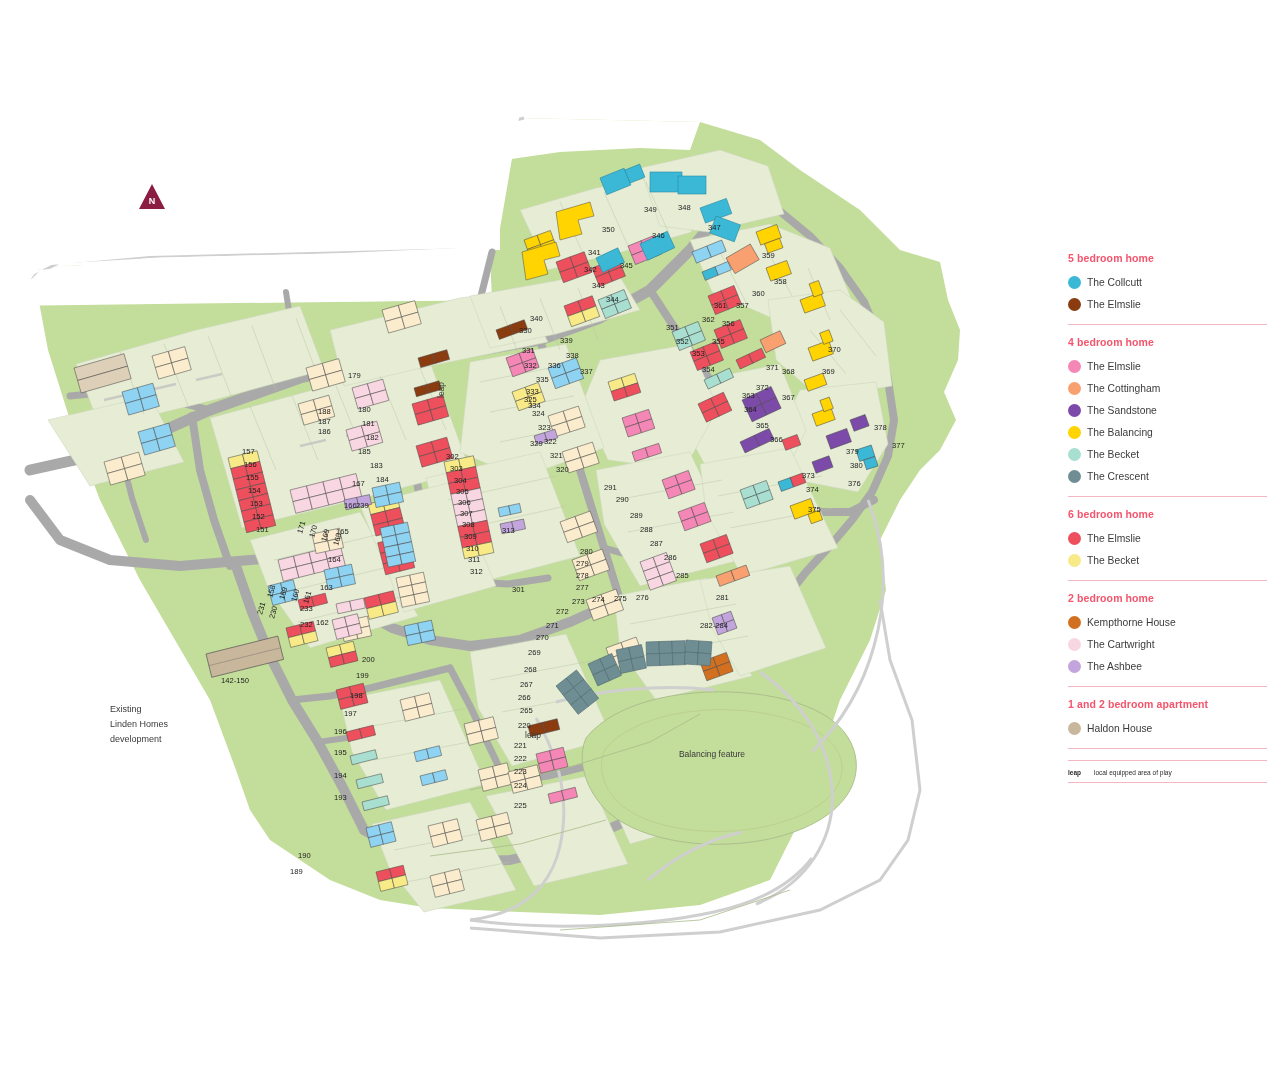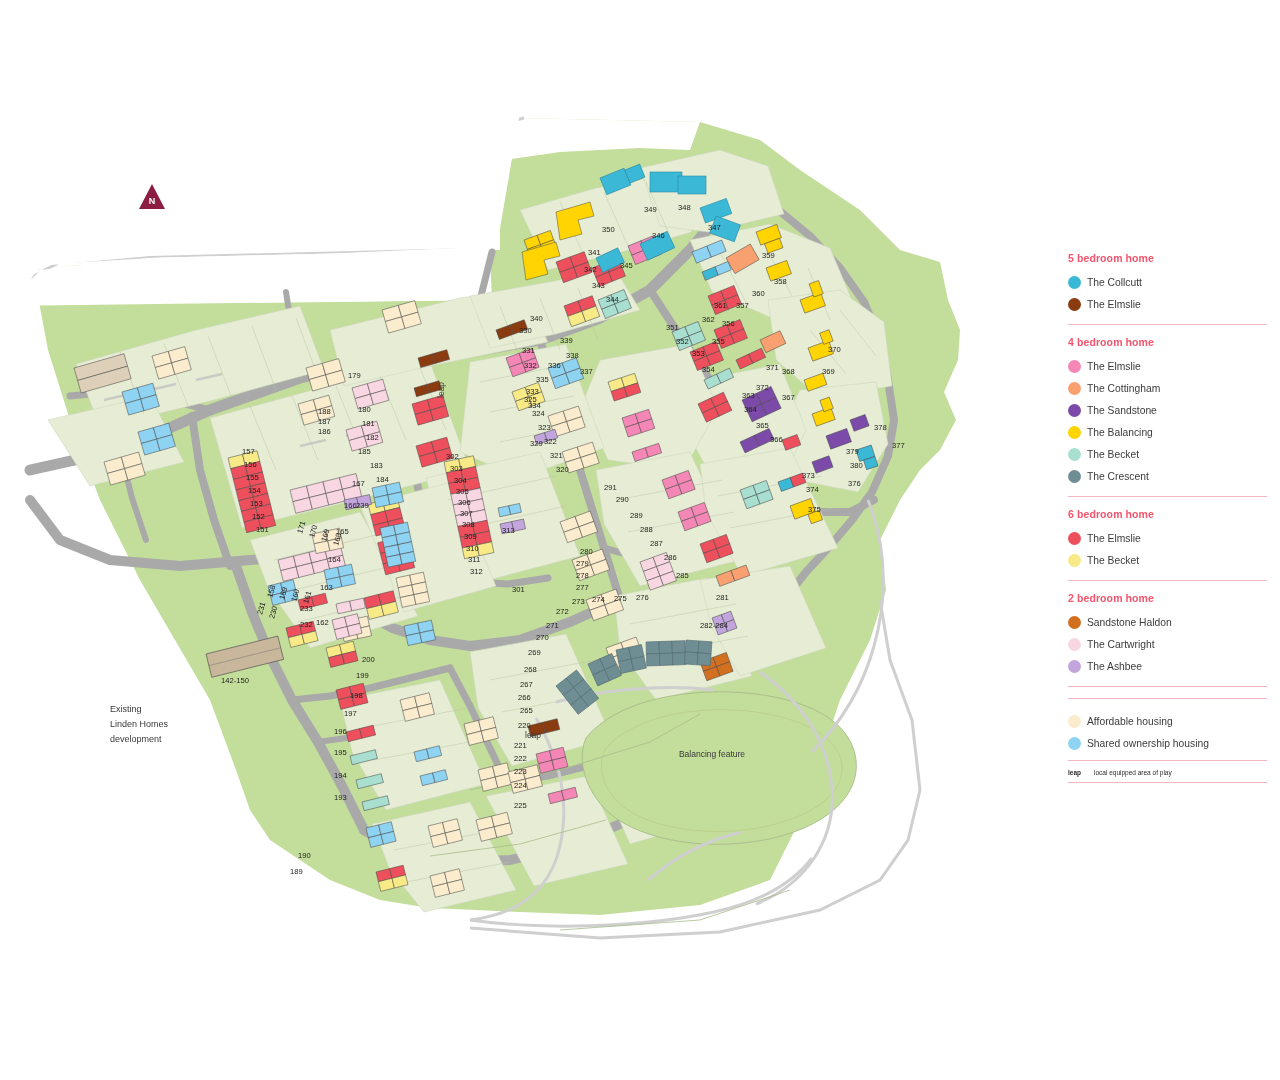--- a/index.html
+++ b/index.html
@@ -1150,45 +1150,42 @@
         <span class="swatch" style="background:#f8ea86"></span>
         <span class="legend-label">The Becket</span>
       </div>
     </div>
     <div class="legend-rule"></div>
 
     <div class="legend-group">
       <div class="legend-head">2 bedroom home</div>
       <div class="legend-row">
         <span class="swatch" style="background:#d2701f"></span>
-        <span class="legend-label">Sandstone Haldon</span>
+        <span class="legend-label">Kempthorne House</span>
       </div>
       <div class="legend-row">
         <span class="swatch" style="background:#f9d7e2"></span>
         <span class="legend-label">The Cartwright</span>
       </div>
       <div class="legend-row">
         <span class="swatch" style="background:#c3a5dd"></span>
         <span class="legend-label">The Ashbee</span>
       </div>
     </div>
     <div class="legend-rule"></div>
 
+    <div class="legend-group">
+      <div class="legend-head">1 and 2 bedroom apartment</div>
+      <div class="legend-row">
+        <span class="swatch" style="background:#c9b79c"></span>
+        <span class="legend-label">Haldon House</span>
+      </div>
+    </div>
     <div class="legend-rule"></div>
 
-    <div class="legend-group">
-      <div class="legend-row">
-        <span class="swatch" style="background:#fbeccd"></span>
-        <span class="legend-label">Affordable housing</span>
-      </div>
-      <div class="legend-row">
-        <span class="swatch" style="background:#8fd3f2"></span>
-        <span class="legend-label">Shared ownership housing</span>
-      </div>
-    </div>
     <div class="legend-rule tight"></div>
 
     <div class="leap-row">
       <span class="leap-key">leap</span>
       <span class="leap-text">local equipped area of play</span>
     </div>
     <div class="legend-rule tight"></div>
   </div>
 
 </div>

